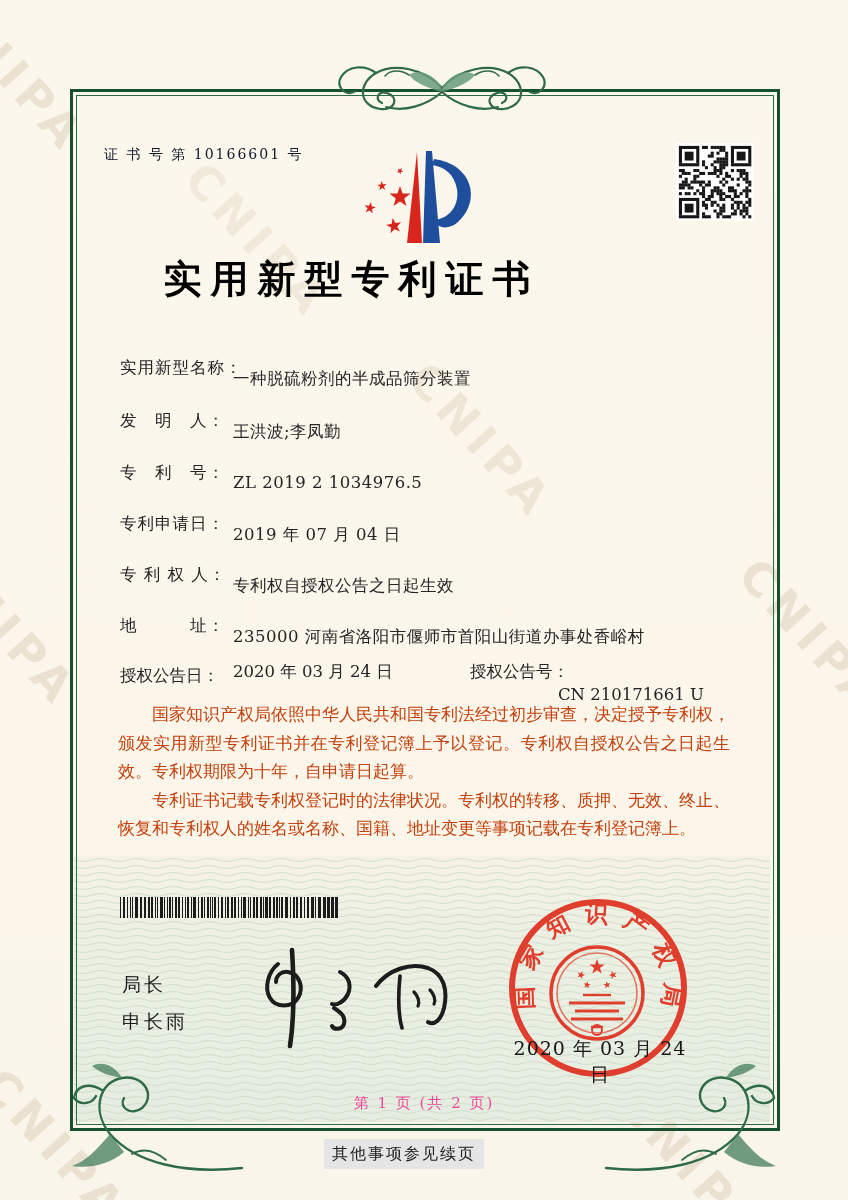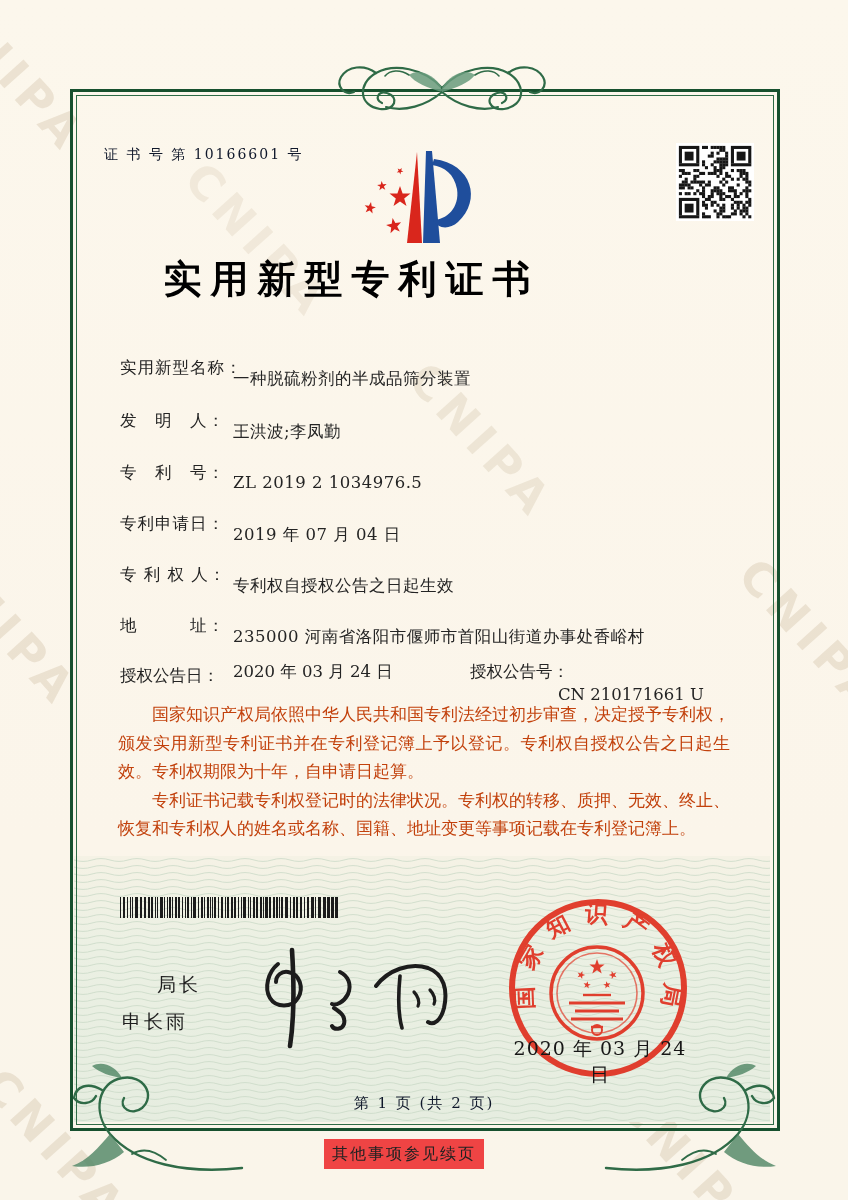--- a/index.html
+++ b/index.html
@@ -47,25 +47,25 @@
   .grant-row .val2{position:absolute;left:438px;top:0;white-space:pre;margin-top:24px;}
   .body-text{
     position:absolute;left:118px;top:700px;width:612px;
     font-size:17px;line-height:28.5px;color:#c2410c;text-align:justify;
   }
   .body-text p{margin:0;text-indent:2em;}
   .director{position:absolute;left:122px;font-size:19px;color:#1d1d1d;letter-spacing:3px;
     font-family:"DejaVu Sans","Liberation Sans",sans-serif;}
   .pageno{
     position:absolute;left:0;top:1094px;width:848px;text-align:center;
-    font-size:15px;color:#0f172a;letter-spacing:2px;
+    font-size:15px;color:#ec4899;letter-spacing:2px;
   }
   .contnote{
     position:absolute;left:324px;top:1139px;width:160px;height:30px;
-    background:#ef4444;text-align:center;font-size:16px;line-height:30px;
+    background:#e5e5e5;text-align:center;font-size:16px;line-height:30px;
     letter-spacing:2px;color:#222;z-index:5;
   }
   .sealdate{
     position:absolute;left:505px;top:1036px;width:190px;text-align:center;
     font-size:19px;color:#161616;letter-spacing:1px;z-index:6;
   }
   svg{display:block;}
 </style>
 </head>
 <body>
@@ -486,21 +486,21 @@
       <rect x="187" y="0" width="2" height="21" fill="#1b1b1b"></rect>
       <rect x="191" y="0" width="3" height="21" fill="#1b1b1b"></rect>
       <rect x="195" y="0" width="1" height="21" fill="#1b1b1b"></rect>
       <rect x="198" y="0" width="3" height="21" fill="#1b1b1b"></rect>
       <rect x="203" y="0" width="3" height="21" fill="#1b1b1b"></rect>
       <rect x="207" y="0" width="3" height="21" fill="#1b1b1b"></rect>
       <rect x="211" y="0" width="3" height="21" fill="#1b1b1b"></rect>
       <rect x="215" y="0" width="3" height="21" fill="#1b1b1b"></rect>
     </svg>
 
-  <div class="director" style="top:972px;margin-left:35px;">局长</div>
+  <div class="director" style="top:972px;">局长</div>
   <div class="director" style="top:1009px;">申长雨</div>
 
   <svg class="abs" style="left:248px;top:942px;" width="210" height="110" viewBox="0 0 210 110">
     <g fill="none" stroke="#1c1c1c" stroke-linecap="round" stroke-linejoin="round" stroke-width="4">
       <path d="M30,22 C20,30 16,46 22,56 C28,66 44,66 50,56 C56,46 52,32 40,30 C34,29 28,33 28,40"></path>
       <path d="M44,8 C46,40 46,78 42,104" stroke-width="4.6"></path>
       <path d="M92,30 C100,34 104,42 100,52 C96,60 88,64 84,62"></path>
       <path d="M86,66 C92,70 98,74 96,82 C94,88 86,88 84,84"></path>
       <path d="M128,44 C140,28 162,20 180,26 C196,32 200,48 196,66 C193,78 186,84 180,80"></path>
       <path d="M152,34 C150,54 150,72 154,86" stroke-width="3.6"></path>

